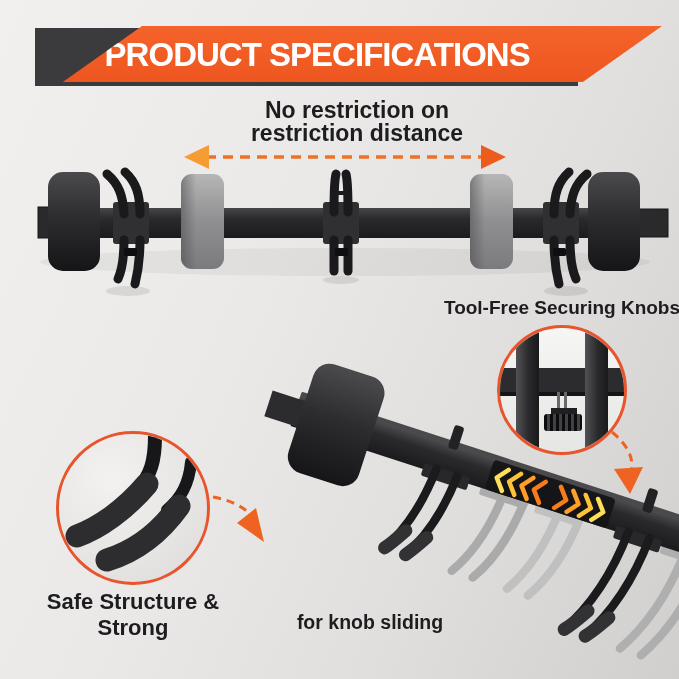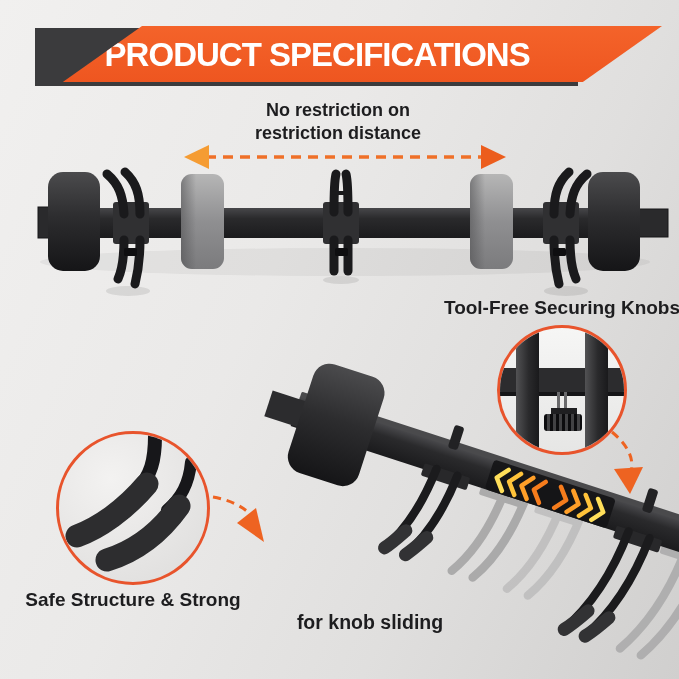--- a/index.html
+++ b/index.html
@@ -16,23 +16,23 @@
     clip-path:polygon(107px 0,627px 0,545px 58px,25px 58px);
     display:flex;align-items:center;justify-content:center;
     box-sizing:border-box;padding-right:66px;
   }
   .banner h1{
     margin:0;color:#ffffff;font-size:34px;font-weight:900;letter-spacing:-1px;
     transform:scaleX(.97);white-space:nowrap;
   }
   
   .note{position:absolute;color:#1d1d1f;font-weight:700;text-align:center;}
-  .note-install{left:188px;top:99px;width:300px;font-size:18px;line-height:23px;}
+  .note-install{left:207px;top:99px;width:300px;font-size:23px;line-height:23px;}
   .note-knobs{left:432px;top:297px;width:260px;font-size:19px;}
-  .note-safe{left:13px;top:589px;width:240px;font-size:19px;}
+  .note-safe{left:13px;top:589px;width:240px;font-size:22px;}
   .note-twist{left:270px;top:611px;width:200px;font-size:19.5px;line-height:23px;}
   
   .illus{position:absolute;left:0;top:0;}
   
   .inset{position:absolute;border-radius:50%;border:3px solid #e8542c;overflow:hidden;box-sizing:border-box;}
   .inset-knob{left:497px;top:325px;width:130px;height:130px;background:linear-gradient(180deg,#f6f6f5,#e6e6e5);}
   .inset-knob .ik-band{position:absolute;left:-6px;right:-6px;top:40px;height:24px;background:#2c2c2e;border-bottom:4px solid #151517;}
   .inset-knob .ik-screw{position:absolute;left:57px;top:64px;width:3px;height:22px;background:#6a6a6c;box-shadow:7px 0 0 #6a6a6c;}
   .inset-knob .ik-knob-top{position:absolute;left:51px;top:80px;width:26px;height:7px;background:#1f1f21;}
   .inset-knob .ik-knob{position:absolute;left:44px;top:86px;width:38px;height:17px;border-radius:3px;background:repeating-linear-gradient(90deg,#0c0c0e 0 3px,#424244 3px 6px);}

